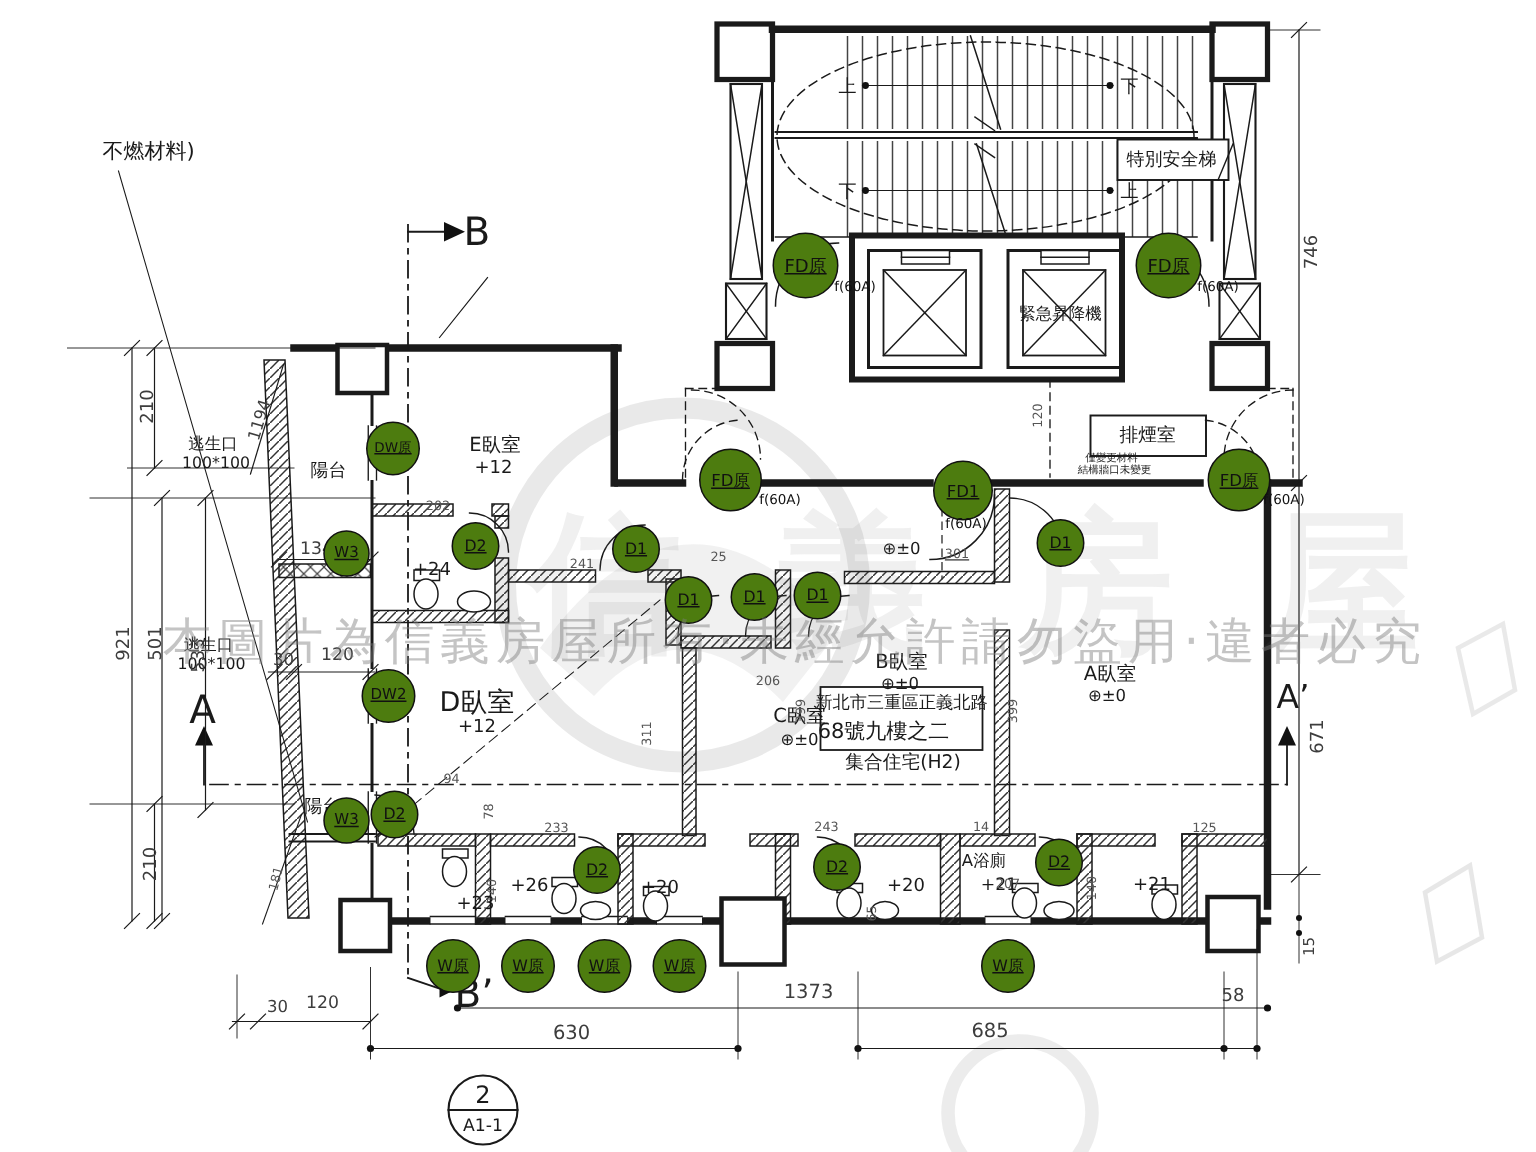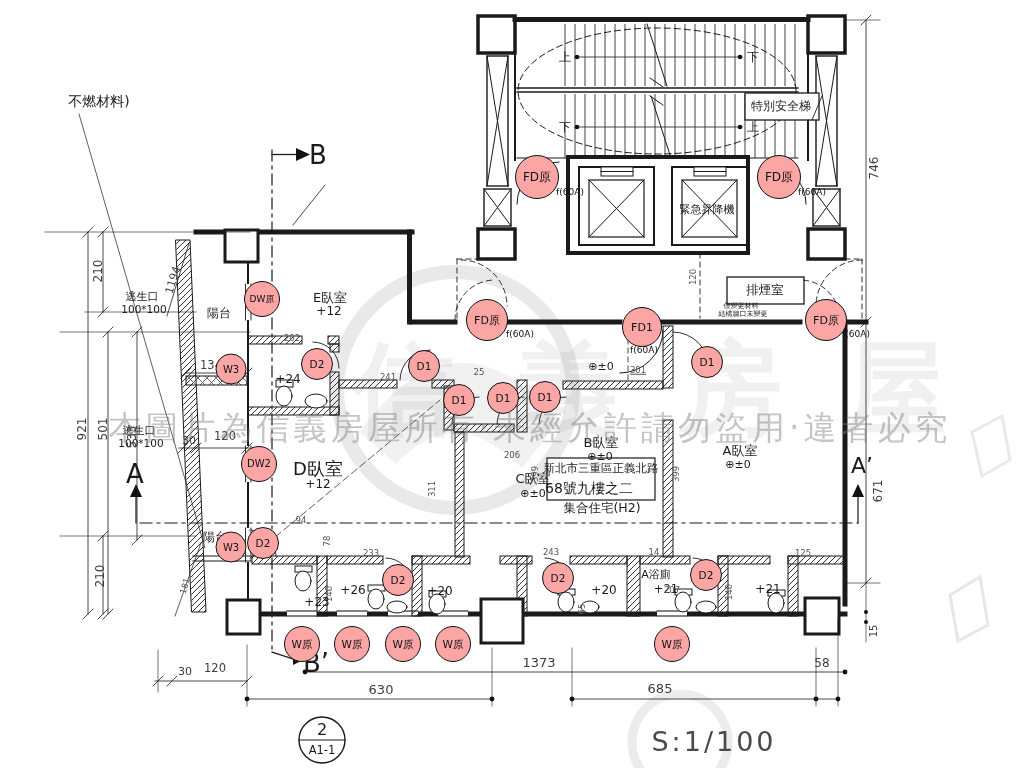--- a/index.html
+++ b/index.html
@@ -1,22 +1,22 @@
 <!DOCTYPE html>
 <html><head>
 <meta charset="utf-8">
 <style>
   html,body{margin:0;padding:0;background:#e8e8e8;}
   .stage{position:relative;width:1024px;height:768px;background:#ffffff;overflow:hidden;
          font-family:"DejaVu Sans","Liberation Sans",sans-serif;color:#1a1a1a;}
   .stage svg{position:absolute;left:0;top:0;}
   .t{position:absolute;transform:translate(-50%,-50%);white-space:nowrap;color:#1a1a1a;line-height:1;}
   .tag{position:absolute;transform:translate(-50%,-50%);border:1.4px solid #111;border-radius:50%;
-       background:#fca5a5;display:flex;align-items:center;justify-content:center;color:#111;
-       white-space:nowrap;line-height:1;z-index:5;}
+       background:#4d7c0f;display:flex;align-items:center;justify-content:center;color:#111;
+       white-space:nowrap;line-height:1;z-index:5;text-decoration:underline;}
   .sub{position:absolute;transform:translate(-50%,-50%);white-space:nowrap;color:#111;z-index:5;}
   .wm-logo{position:absolute;white-space:nowrap;font-weight:bold;z-index:1;}
   .wm-cap{position:absolute;transform:translate(-50%,-50%);white-space:nowrap;z-index:8;}
   .dim{color:#3d3d3d;}
   .small-dim{color:#555;}
 </style>
 </head>
 <body>
 
 <div class="stage">
@@ -434,15 +434,14 @@
   <div class="tag" style="left:302px;top:644px;width:34px;height:34px;font-size:10.5px;">W原</div>
   <div class="tag" style="left:352px;top:644px;width:34px;height:34px;font-size:10.5px;">W原</div>
   <div class="tag" style="left:403px;top:644px;width:34px;height:34px;font-size:10.5px;">W原</div>
   <div class="tag" style="left:453px;top:644px;width:34px;height:34px;font-size:10.5px;">W原</div>
   <div class="tag" style="left:672px;top:644px;width:34px;height:34px;font-size:10.5px;">W原</div>
 
   <div class="wm-cap" style="left:530px;top:428px;font-size:33px;letter-spacing:4px;color:rgba(125,125,125,0.45);">本圖片為信義房屋所有·未經允許請勿盜用·違者必究</div>
 
   <div class="t" style="left:322px;top:730px;font-size:16px;">2</div>
   <div class="t" style="left:322px;top:751px;font-size:11.5px;">A1-1</div>
-  <div class="t" style="left:714px;top:741px;font-size:27px;letter-spacing:3px;color:#4a4a4a;">S:1/100</div>
 
 </div>
 
 </body></html>

